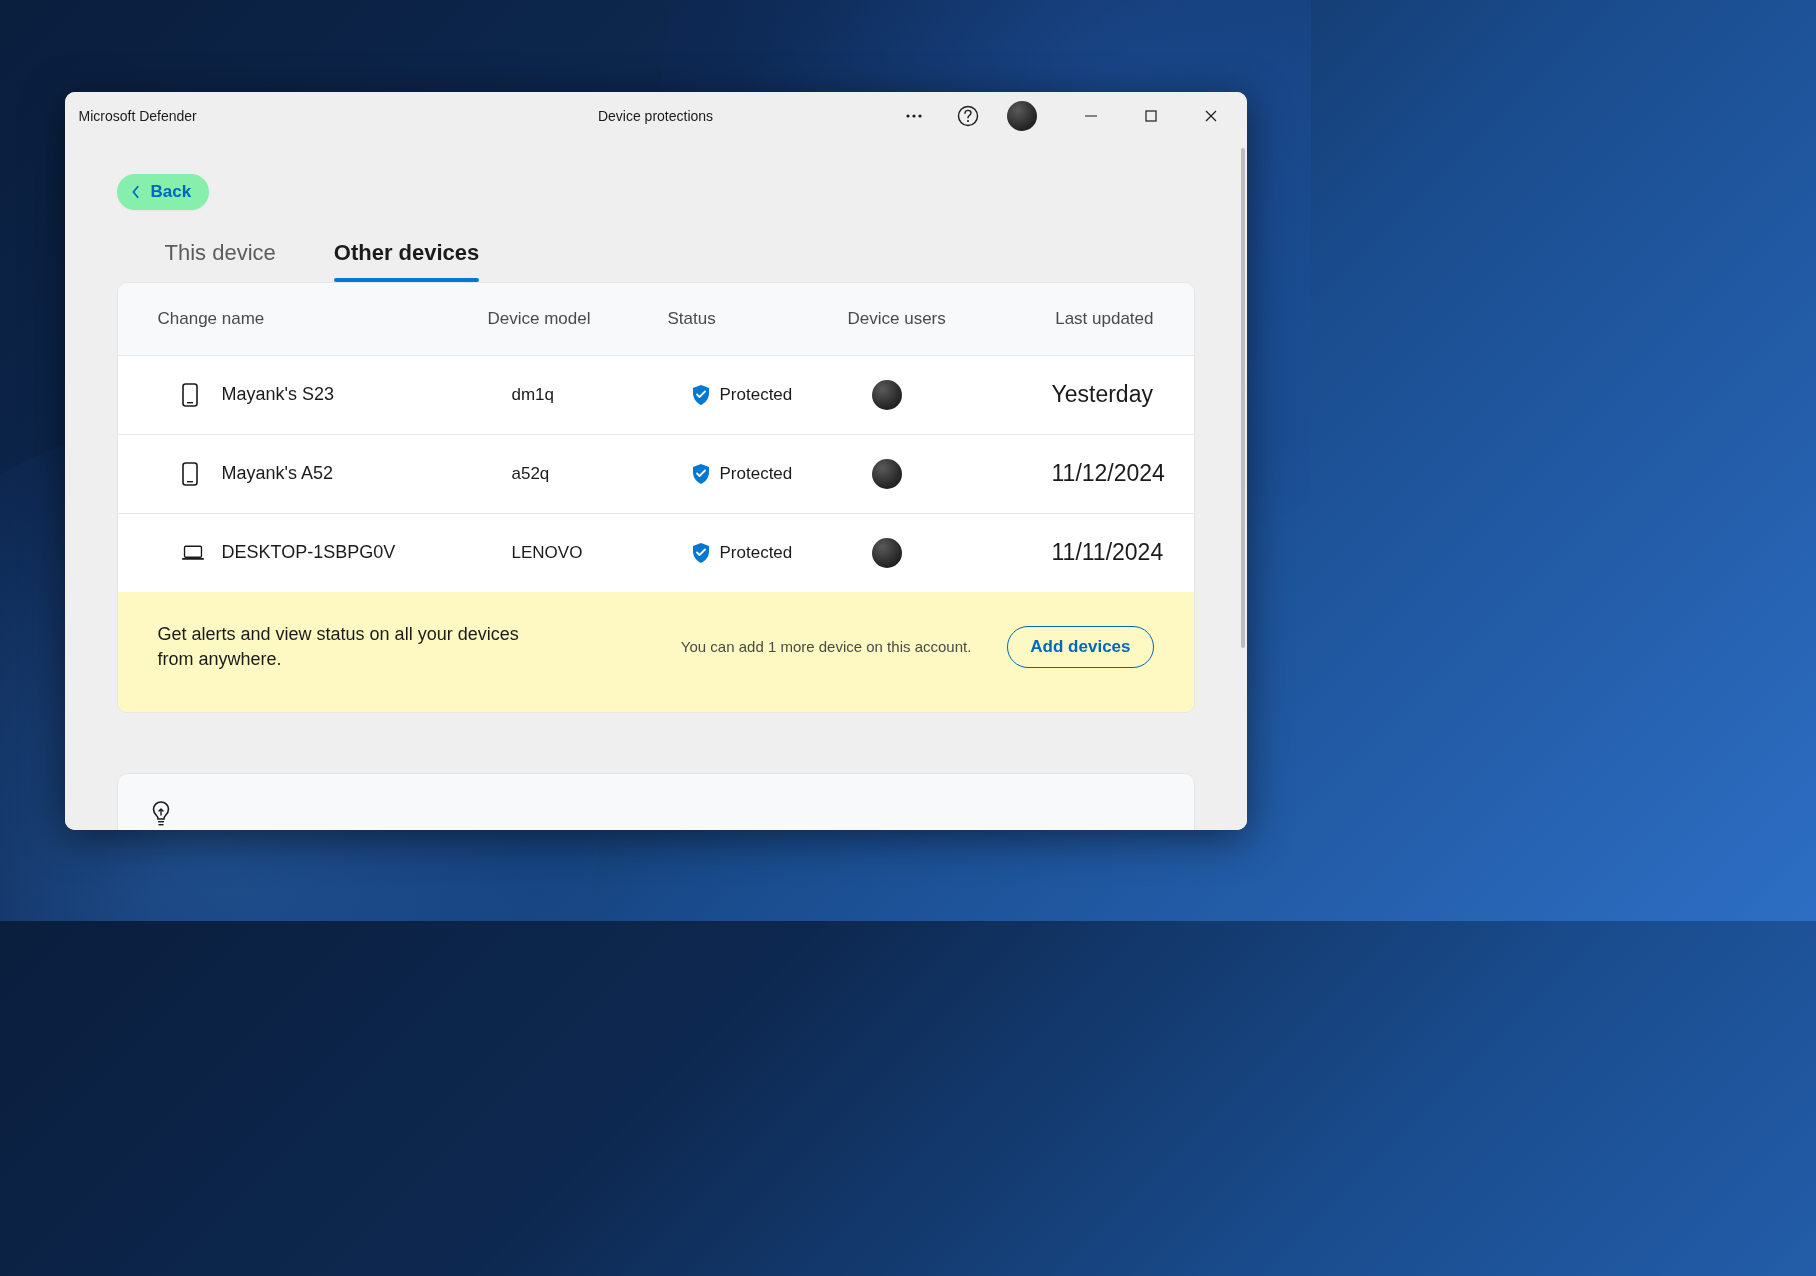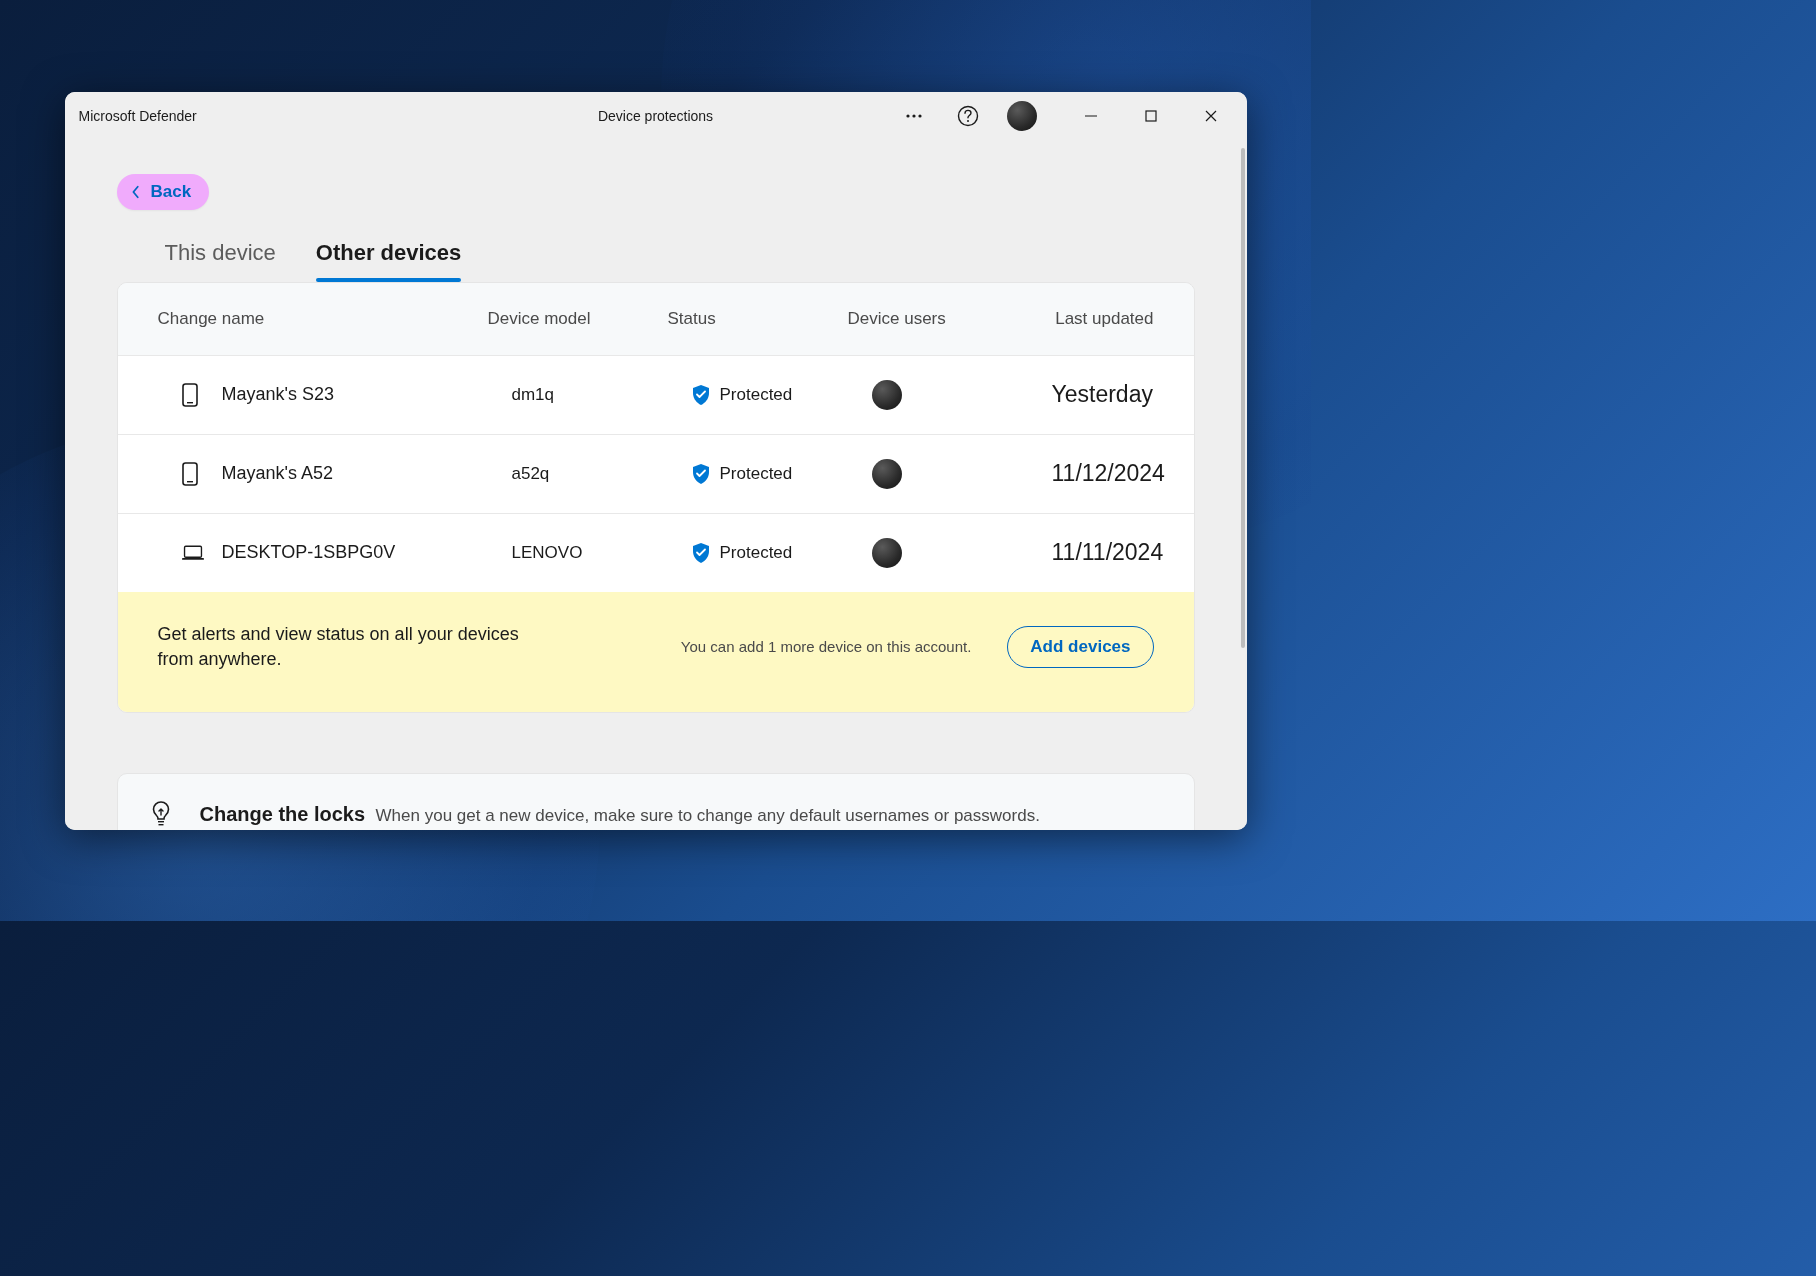--- a/index.html
+++ b/index.html
@@ -95,34 +95,34 @@
     .scrollbar-thumb {
       width: 4px; height: 500px;
       background: #bdbdbd;
       border-radius: 2px;
     }
 
     .back-btn {
       display: inline-flex;
       align-items: center;
       gap: 8px;
-      background: #f0abfc;
+      background: #86efac;
       border-radius: 20px;
       padding: 8px 18px 8px 12px;
       font-size: 17px;
       font-weight: 600;
       color: #0067c0;
       cursor: pointer;
       box-shadow: 0 1px 2px rgba(0,0,0,0.05);
     }
     .back-btn svg { width: 14px; height: 14px; }
 
     .tabs {
       display: flex;
-      gap: 40px;
+      gap: 58px;
       margin-top: 30px;
       margin-left: 48px;
     }
     .tab {
       font-size: 22px;
       color: #5c5c5c;
       padding-bottom: 14px;
       cursor: pointer;
       position: relative;
     }
@@ -362,19 +362,15 @@
       </div>
     </div>
 
     <div class="tip-card">
       <svg class="tip-icon" viewBox="0 0 24 30">
           <path d="M12 2c-4.2 0-7.5 3.2-7.5 7.3 0 2.6 1.3 4.6 3 6.2.9.8 1.5 1.8 1.5 3v.5h6v-.5c0-1.2.6-2.2 1.5-3 1.7-1.6 3-3.6 3-6.2C19.5 5.2 16.2 2 12 2z" fill="none" stroke="currentColor" stroke-width="1.6"></path>
           <rect x="9" y="21" width="6" height="1.4" fill="currentColor"></rect>
           <rect x="9.5" y="24" width="5" height="1.4" fill="currentColor"></rect>
           <path d="M12 9v6M10 11l2-2 2 2" fill="none" stroke="currentColor" stroke-width="1.4" stroke-linecap="round"></path>
         </svg>
-      <div>
-        <span class="tip-title">Change the locks</span>
-        <span class="tip-body">When you get a new device, make sure to change any default usernames or passwords.</span>
-      </div>
     </div>
   </div>
 </div>
 
 </body></html>

